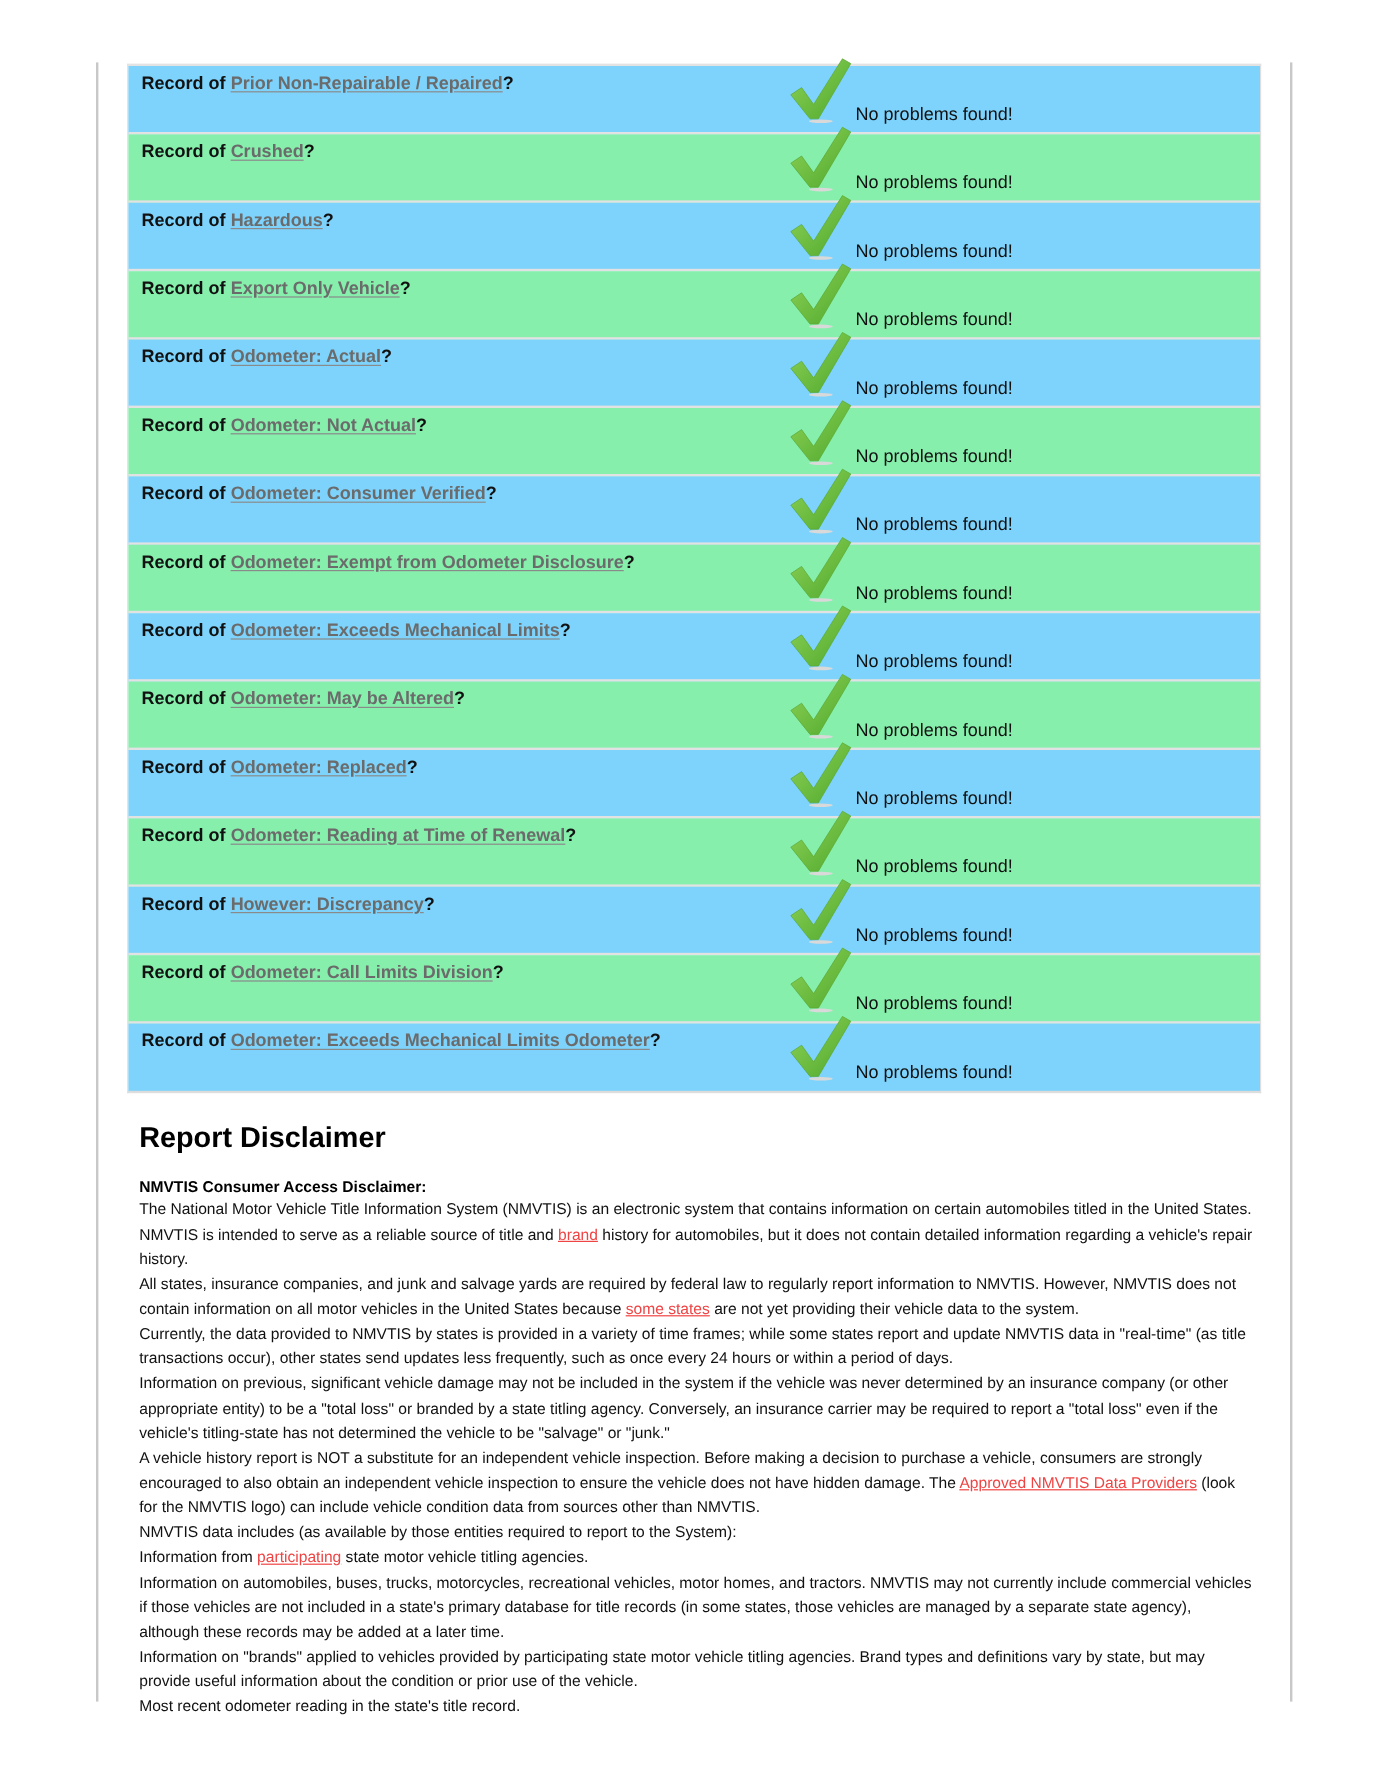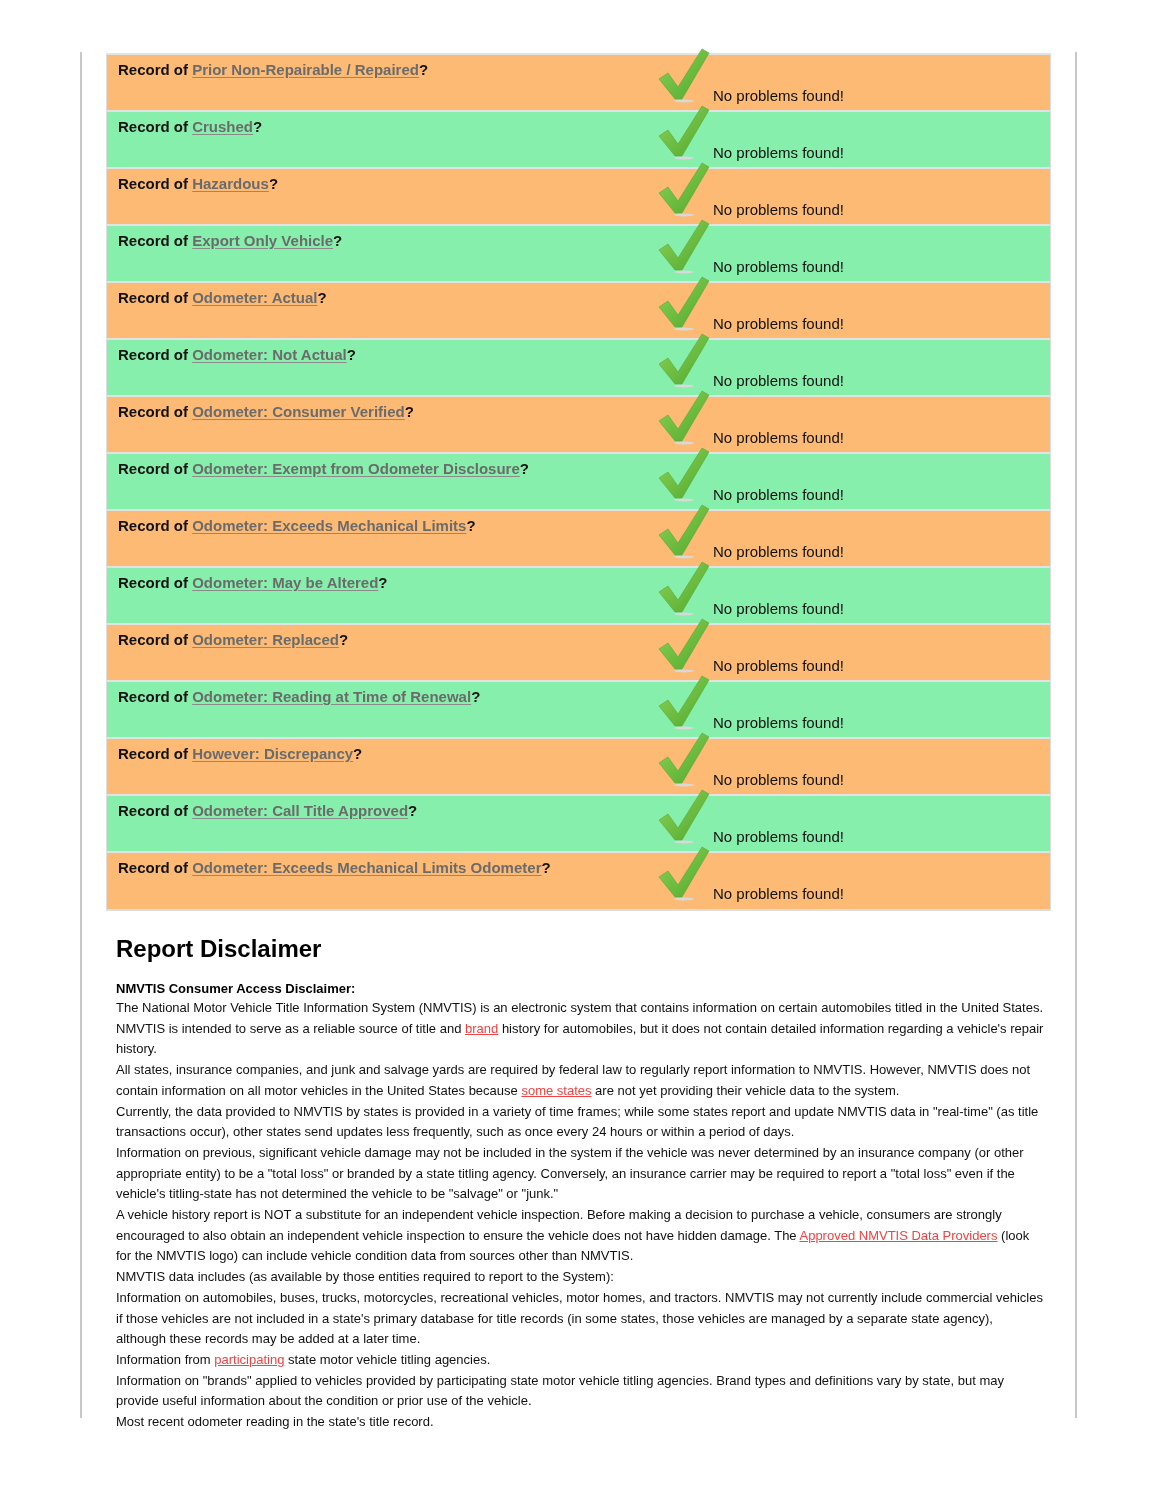--- a/index.html
+++ b/index.html
@@ -6,21 +6,21 @@
     body { width: 1160px; height: 1489px; position: relative; overflow: hidden;
            font-family: "Liberation Sans", sans-serif; color: #000; }
     .vrule { position: absolute; width: 2px; background: #c8c8c8; }
     .vrule.left { left: 80px; top: 52px; height: 1366px; }
     .vrule.right { left: 1075px; top: 52px; height: 1366px; }
 
     .records { position: absolute; left: 106px; top: 53px; width: 943px;
                border: 1px solid #dedede; border-top: 2px solid #e3e3e3; }
     .row { position: relative; height: 55px; border-bottom: 2px solid #e2e2e2; }
     .row:last-child { border-bottom: 1px solid #dcdcdc; height: 56px; }
-    .row.odd { background: #fdba74; }
+    .row.odd { background: #7dd3fc; }
     .row.even { background: #86efac; }
     .row .q { position: absolute; left: 11px; top: 6px; font-size: 15px; font-weight: bold; color: #111; }
     .row .q a { color: #6b6b6b; text-decoration: underline; text-decoration-color: #8a8a8a; text-underline-offset: 2px; }
     .row .check { position: absolute; left: 549px; top: -8px; width: 56px; height: 58px; }
     .row .res { position: absolute; left: 606px; top: 32px; font-size: 15px; color: #111; }
 
     .disclaimer { position: absolute; left: 116px; top: 934px; width: 930px; }
     .disclaimer h2 { margin: 0; font-size: 24px; font-weight: bold; line-height: 30px; }
     .disclaimer .sub { font-size: 13px; font-weight: bold; margin-top: 16px; line-height: 18px; }
     .disclaimer p { margin: 0; font-size: 13px; line-height: 20.7px; color: #111; }
@@ -209,21 +209,21 @@
               <stop offset="0" stop-color="#8fd35a"></stop>
               <stop offset="1" stop-color="#4ea82a"></stop>
             </linearGradient>
           </defs>
           <ellipse cx="28" cy="54" rx="10" ry="1.5" fill="#d9d9d9"></ellipse>
           <path d="M3 32 L12 26 L22 40 L46 2 L53 6 L26 52 L19 52 Z" fill="url(#cg)" stroke="#5aa832" stroke-width="0.6"></path>
         </svg></div>
       <div class="res">No problems found!</div>
     </div>
     <div class="row even">
-      <div class="q"><span>Record of</span> <a href="#">Odometer: Call Title Approved</a><span>?</span></div>
+      <div class="q"><span>Record of</span> <a href="#">Odometer: Call Limits Division</a><span>?</span></div>
       <div class="check"><svg viewBox="0 0 56 58" width="56" height="58">
           <defs>
             <linearGradient id="cg" x1="0" y1="0" x2="1" y2="1">
               <stop offset="0" stop-color="#8fd35a"></stop>
               <stop offset="1" stop-color="#4ea82a"></stop>
             </linearGradient>
           </defs>
           <ellipse cx="28" cy="54" rx="10" ry="1.5" fill="#d9d9d9"></ellipse>
           <path d="M3 32 L12 26 L22 40 L46 2 L53 6 L26 52 L19 52 Z" fill="url(#cg)" stroke="#5aa832" stroke-width="0.6"></path>
         </svg></div>
@@ -248,18 +248,18 @@
 <div class="disclaimer">
   <h2>Report Disclaimer</h2>
   <div class="sub">NMVTIS Consumer Access Disclaimer:</div>
   <div id="paras">
       <p><span>The National Motor Vehicle Title Information System (NMVTIS) is an electronic system that contains information on certain automobiles titled in the United States. NMVTIS is intended to serve as a reliable source of title and </span><a href="#">brand</a><span> history for automobiles, but it does not contain detailed information regarding a vehicle's repair history.</span></p>
       <p><span>All states, insurance companies, and junk and salvage yards are required by federal law to regularly report information to NMVTIS. However, NMVTIS does not contain information on all motor vehicles in the United States because </span><a href="#">some states</a><span> are not yet providing their vehicle data to the system.</span></p>
       <p><span>Currently, the data provided to NMVTIS by states is provided in a variety of time frames; while some states report and update NMVTIS data in "real-time" (as title transactions occur), other states send updates less frequently, such as once every 24 hours or within a period of days.</span></p>
       <p><span>Information on previous, significant vehicle damage may not be included in the system if the vehicle was never determined by an insurance company (or other appropriate entity) to be a "total loss" or branded by a state titling agency. Conversely, an insurance carrier may be required to report a "total loss" even if the vehicle's titling-state has not determined the vehicle to be "salvage" or "junk."</span></p>
       <p><span>A vehicle history report is NOT a substitute for an independent vehicle inspection. Before making a decision to purchase a vehicle, consumers are strongly encouraged to also obtain an independent vehicle inspection to ensure the vehicle does not have hidden damage. The </span><a href="#">Approved NMVTIS Data Providers</a><span> (look for the NMVTIS logo) can include vehicle condition data from sources other than NMVTIS.</span></p>
       <p><span>NMVTIS data includes (as available by those entities required to report to the System):</span></p>
+      <p><span>Information from </span><a href="#">participating</a><span> state motor vehicle titling agencies.</span></p>
       <p><span>Information on automobiles, buses, trucks, motorcycles, recreational vehicles, motor homes, and tractors. NMVTIS may not currently include commercial vehicles if those vehicles are not included in a state's primary database for title records (in some states, those vehicles are managed by a separate state agency), although these records may be added at a later time.</span></p>
-      <p><span>Information from </span><a href="#">participating</a><span> state motor vehicle titling agencies.</span></p>
       <p><span>Information on "brands" applied to vehicles provided by participating state motor vehicle titling agencies. Brand types and definitions vary by state, but may provide useful information about the condition or prior use of the vehicle.</span></p>
       <p><span>Most recent odometer reading in the state's title record.</span></p>
     </div>
 </div>
 
 </body></html>

